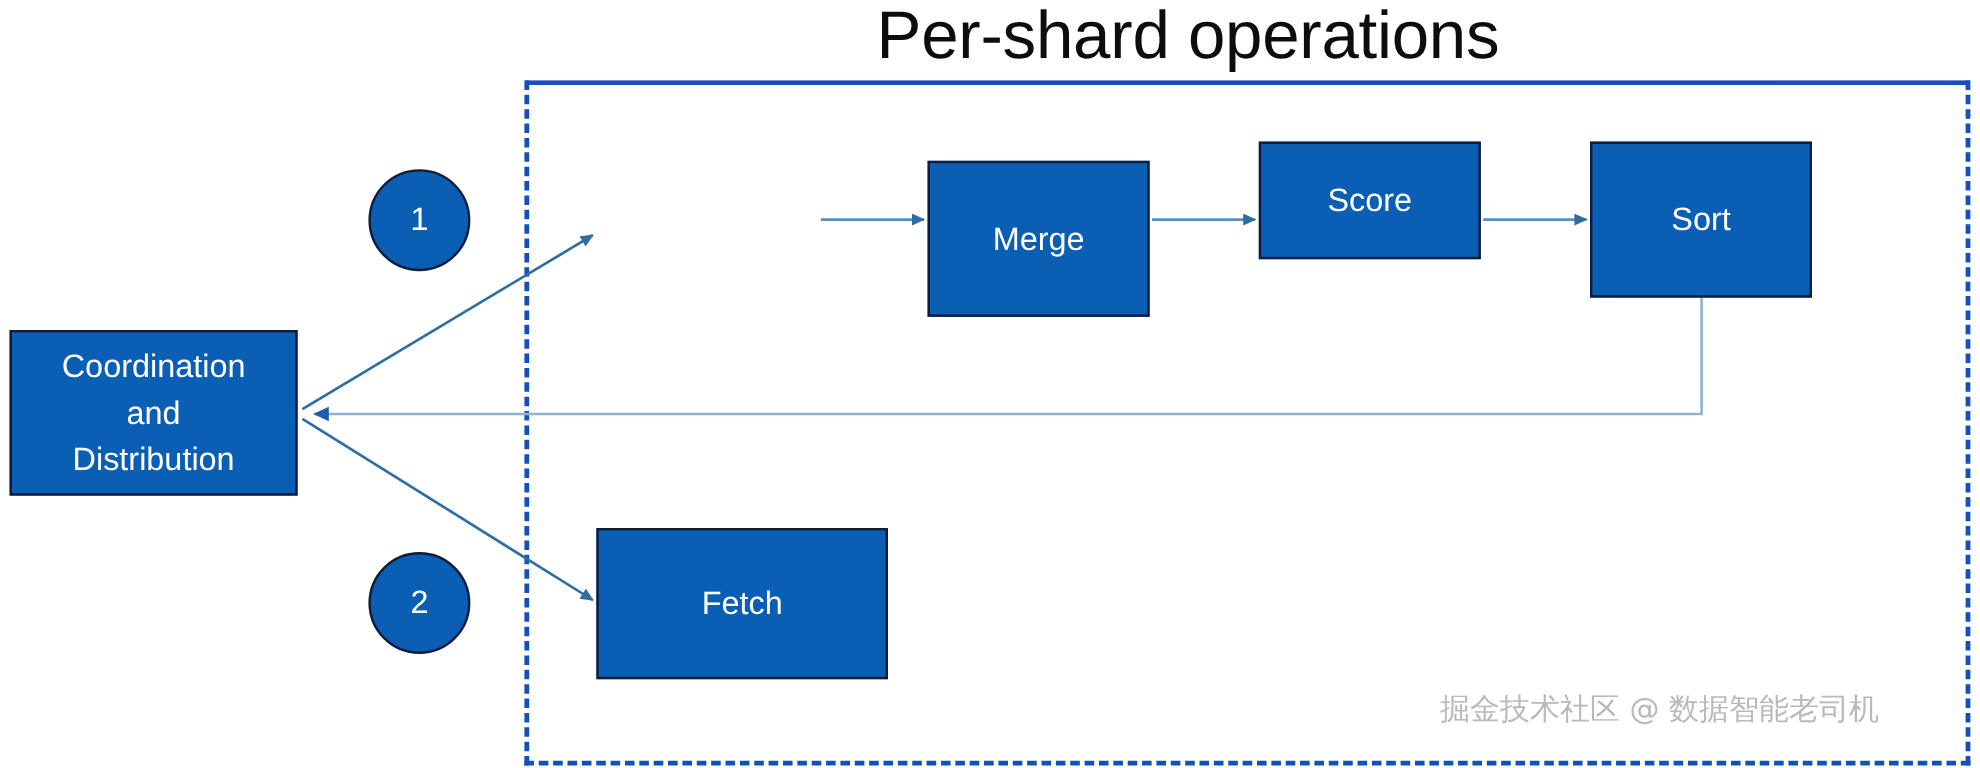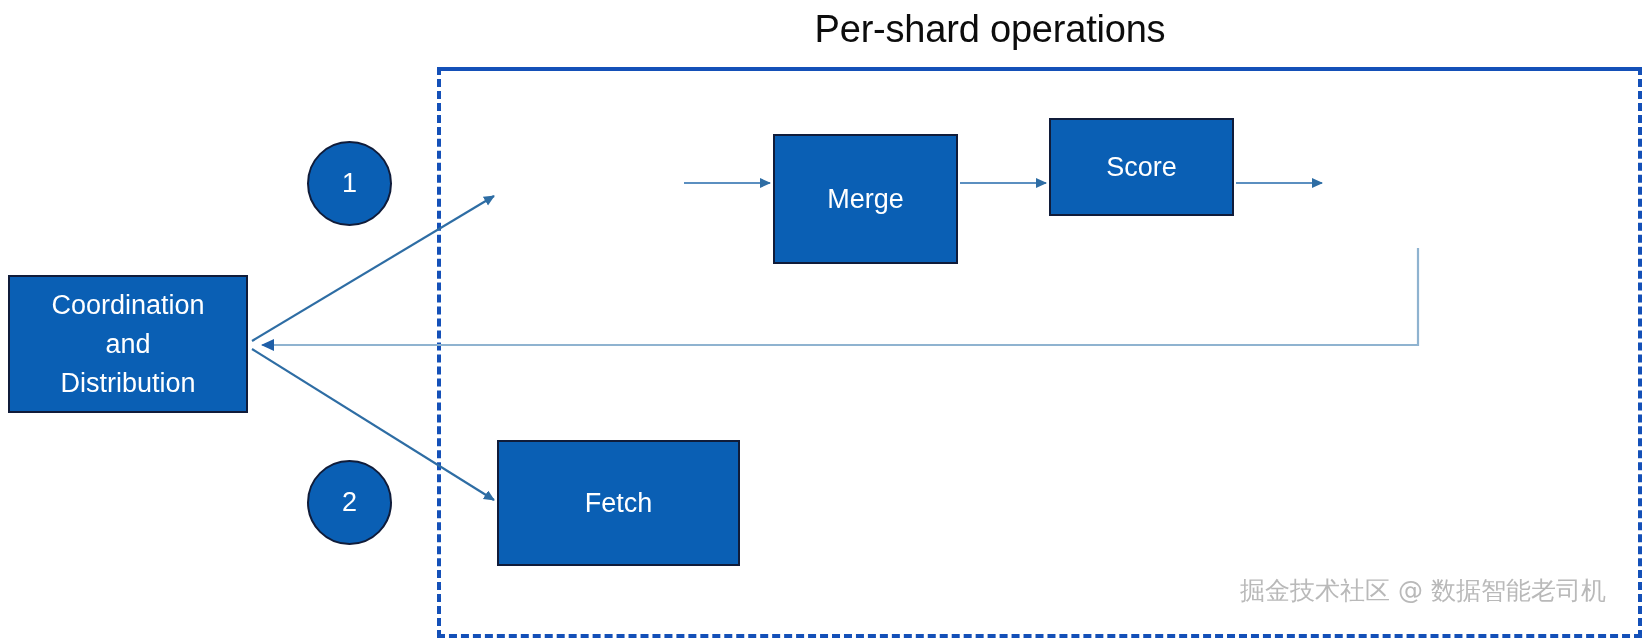--- a/index.html
+++ b/index.html
@@ -24,21 +24,21 @@
     top: 0;
     width: 1650px;
     height: 640px;
   }
   .title {
     position: absolute;
     left: 640px;
     top: 2px;
     width: 700px;
     text-align: center;
-    font-size: 38px;
+    font-size: 56px;
     line-height: 54px;
     color: #0d0d0d;
     font-weight: 400;
     letter-spacing: -0.2px;
     white-space: nowrap;
   }
   .node {
     position: absolute;
     background: #0a5fb4;
     border: 2px solid #101c3a;
@@ -85,21 +85,20 @@
   }
   .watermark {
     position: absolute;
     left: 1200px;
     top: 575px;
     font-size: 25px;
     line-height: 32px;
     color: #b9b9b9;
     white-space: nowrap;
     font-family: "DejaVu Sans", "Liberation Sans", sans-serif;
-    margin-left: 40px;
   }
 </style>
 </head>
 <body>
 
 <div id="stage">
 
   <div class="title">Per-shard operations</div>
 
   <div class="dashed-frame"></div>
@@ -135,20 +134,23 @@
 
 
   <div class="node" style="left:773px; top:118px; width:185px; height:130px;margin-top:16px;">
     <span>Merge</span>
   </div>
 
   <div class="node" style="left:1049px; top:118px; width:185px; height:98px;">
     <span>Score</span>
   </div>
 
+  <div class="node" style="left:1325px; top:118px; width:185px; height:130px;">
+    <span>Sort</span>
+  </div>
 
   <div class="node" style="left:497px; top:440px; width:243px; height:126px;">
     <span>Fetch</span>
   </div>
 
   <div class="circle" style="left:307px; top:141px; width:85px; height:85px;">
     <span>1</span>
   </div>
 
   <div class="circle" style="left:307px; top:460px; width:85px; height:85px;">

